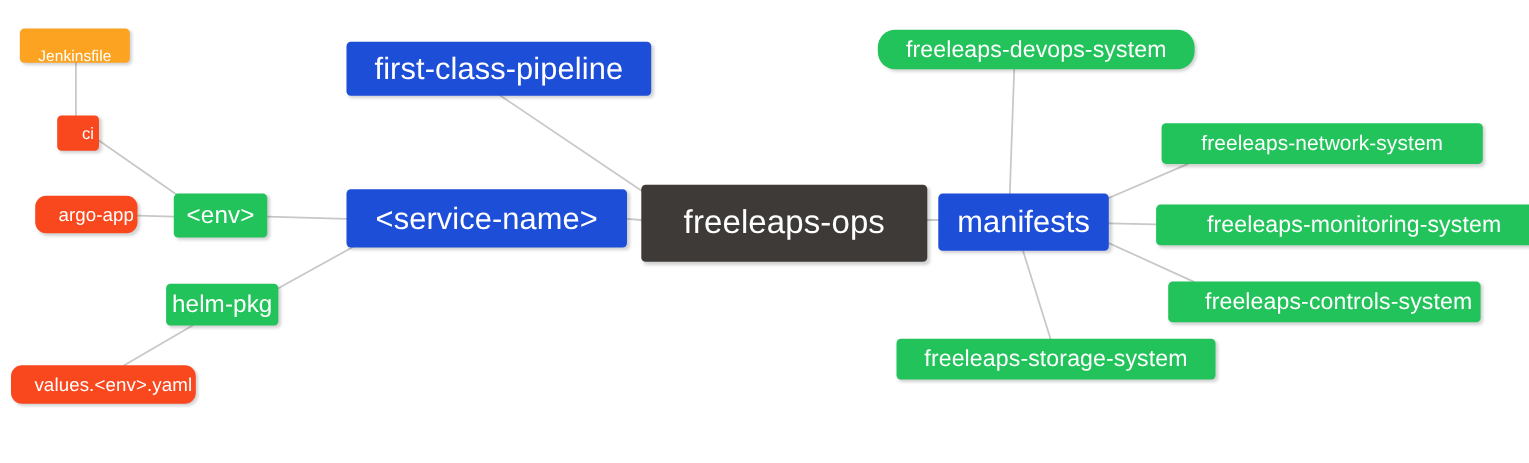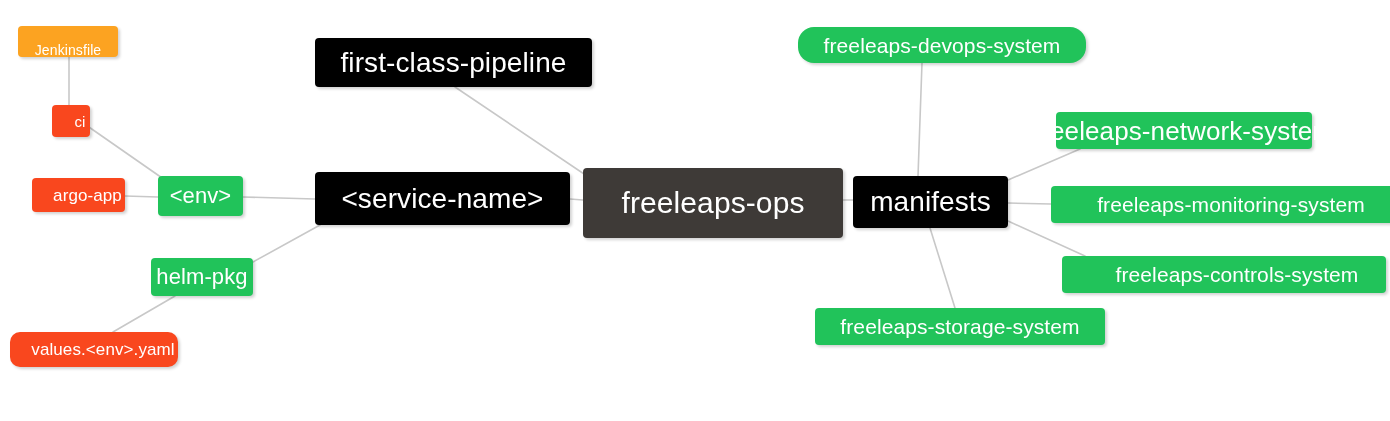--- a/index.html
+++ b/index.html
@@ -35,21 +35,21 @@
     border-radius: 4px;
     color: #ffffff;
     white-space: nowrap;
     line-height: 1;
     box-shadow: 2px 2px 3px rgba(0,0,0,0.18);
     text-align: center;
     padding: 0 10px;
     letter-spacing: 0.1px;
   }
   .n-root   { background: #3e3a37; }
-  .n-blue   { background: #000000; }
+  .n-blue   { background: #1d4ed8; }
   .n-green  { background: #21c35a; }
   .n-orange { background: #fca321; }
   .n-red    { background: #f9471e; padding-left: 28px; }
 </style>
 </head>
 <body>
 
 <div id="canvas">
   <svg id="edge-layer" viewBox="0 0 1390 421" preserveAspectRatio="none">
       <line x1="590" y1="178" x2="455" y2="87" stroke="#c8c8c8" stroke-width="1.6" stroke-linecap="round"></line>
@@ -85,35 +85,35 @@
       </div>
       <div class="node n-green" style="left: 151px; top: 258px; width: 102px; height: 38px; font-size: 22px;">
         <span>helm-pkg</span>
       </div>
       <div class="node n-orange" style="left: 18px; top: 26px; width: 100px; height: 31px; font-size: 14px; align-items: flex-end;">
         <span>Jenkinsfile</span>
       </div>
       <div class="node n-red" style="left: 52px; top: 105px; width: 34px; height: 32px; font-size: 15px;">
         <span>ci</span>
       </div>
-      <div class="node n-red" style="left: 32px; top: 178px; width: 93px; height: 34px; font-size: 17px;">
+      <div class="node n-red" style="left: 32px; top: 178px; width: 93px; height: 34px; font-size: 17px; border-radius: 10px;">
         <span>argo-app</span>
       </div>
       <div class="node n-red" style="left: 10px; top: 332px; width: 168px; height: 35px; font-size: 17px; border-radius: 10px;">
         <span>values.&lt;env&gt;.yaml</span>
       </div>
       <div class="node n-green" style="left: 798px; top: 27px; width: 288px; height: 36px; font-size: 21px; border-radius: 16px;">
         <span>freeleaps-devops-system</span>
       </div>
-      <div class="node n-green" style="left: 1056px; top: 112px; width: 256px; height: 37px; font-size: 26px;">
+      <div class="node n-green" style="left: 1056px; top: 112px; width: 292px; height: 37px; font-size: 19px;">
         <span>freeleaps-network-system</span>
       </div>
       <div class="node n-green" style="left: 1051px; top: 186px; width: 360px; height: 37px; font-size: 21px; text-align: center;">
         <span>freeleaps-monitoring-system</span>
       </div>
-      <div class="node n-green" style="left: 1062px; top: 256px; width: 324px; height: 37px; font-size: 21px; padding-left: 36px;">
+      <div class="node n-green" style="left: 1062px; top: 256px; width: 284px; height: 37px; font-size: 21px; padding-left: 36px;">
         <span>freeleaps-controls-system</span>
       </div>
       <div class="node n-green" style="left: 815px; top: 308px; width: 290px; height: 37px; font-size: 21px;">
         <span>freeleaps-storage-system</span>
       </div>
     </div>
 </div>
 
 </body></html>

